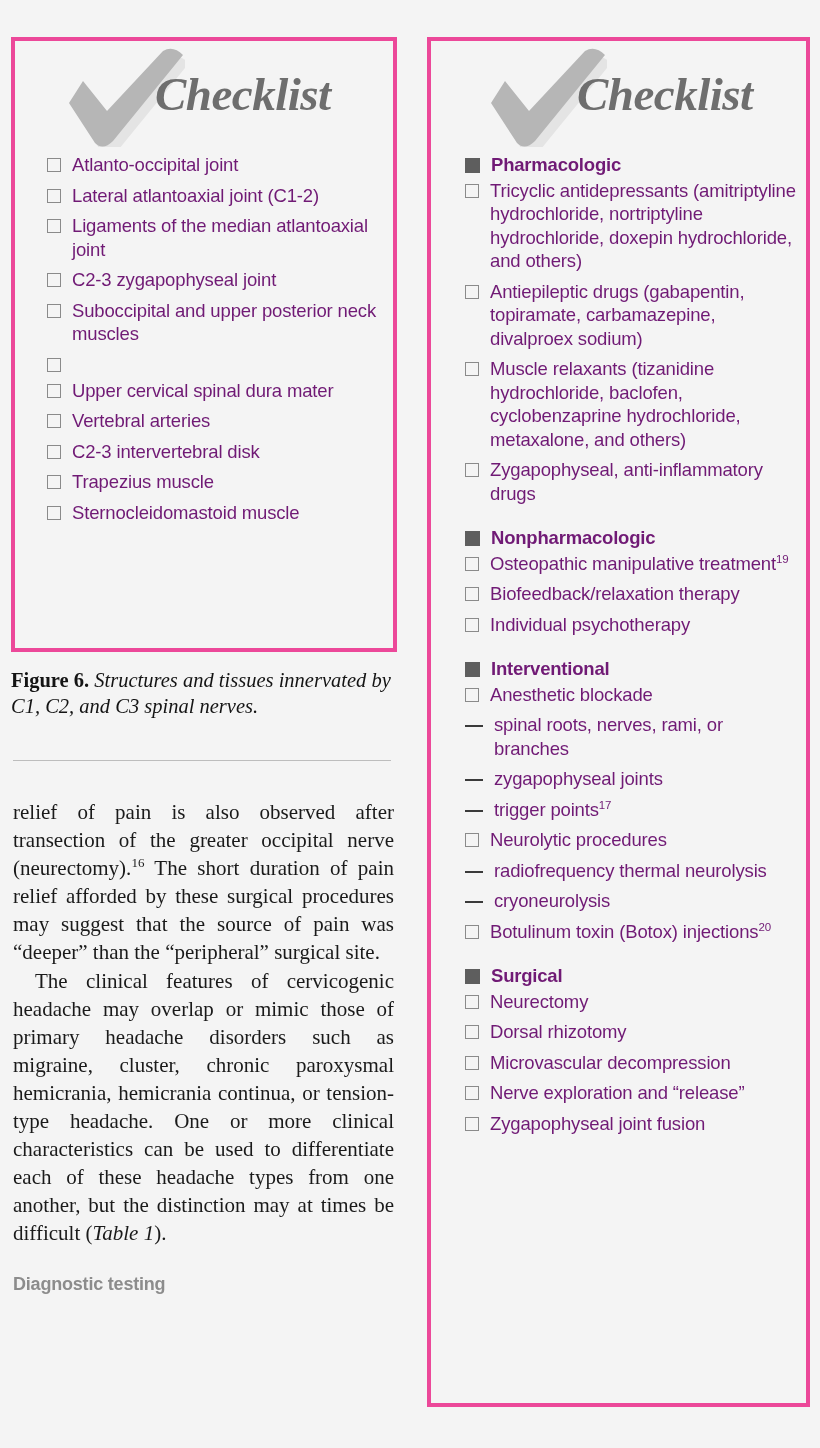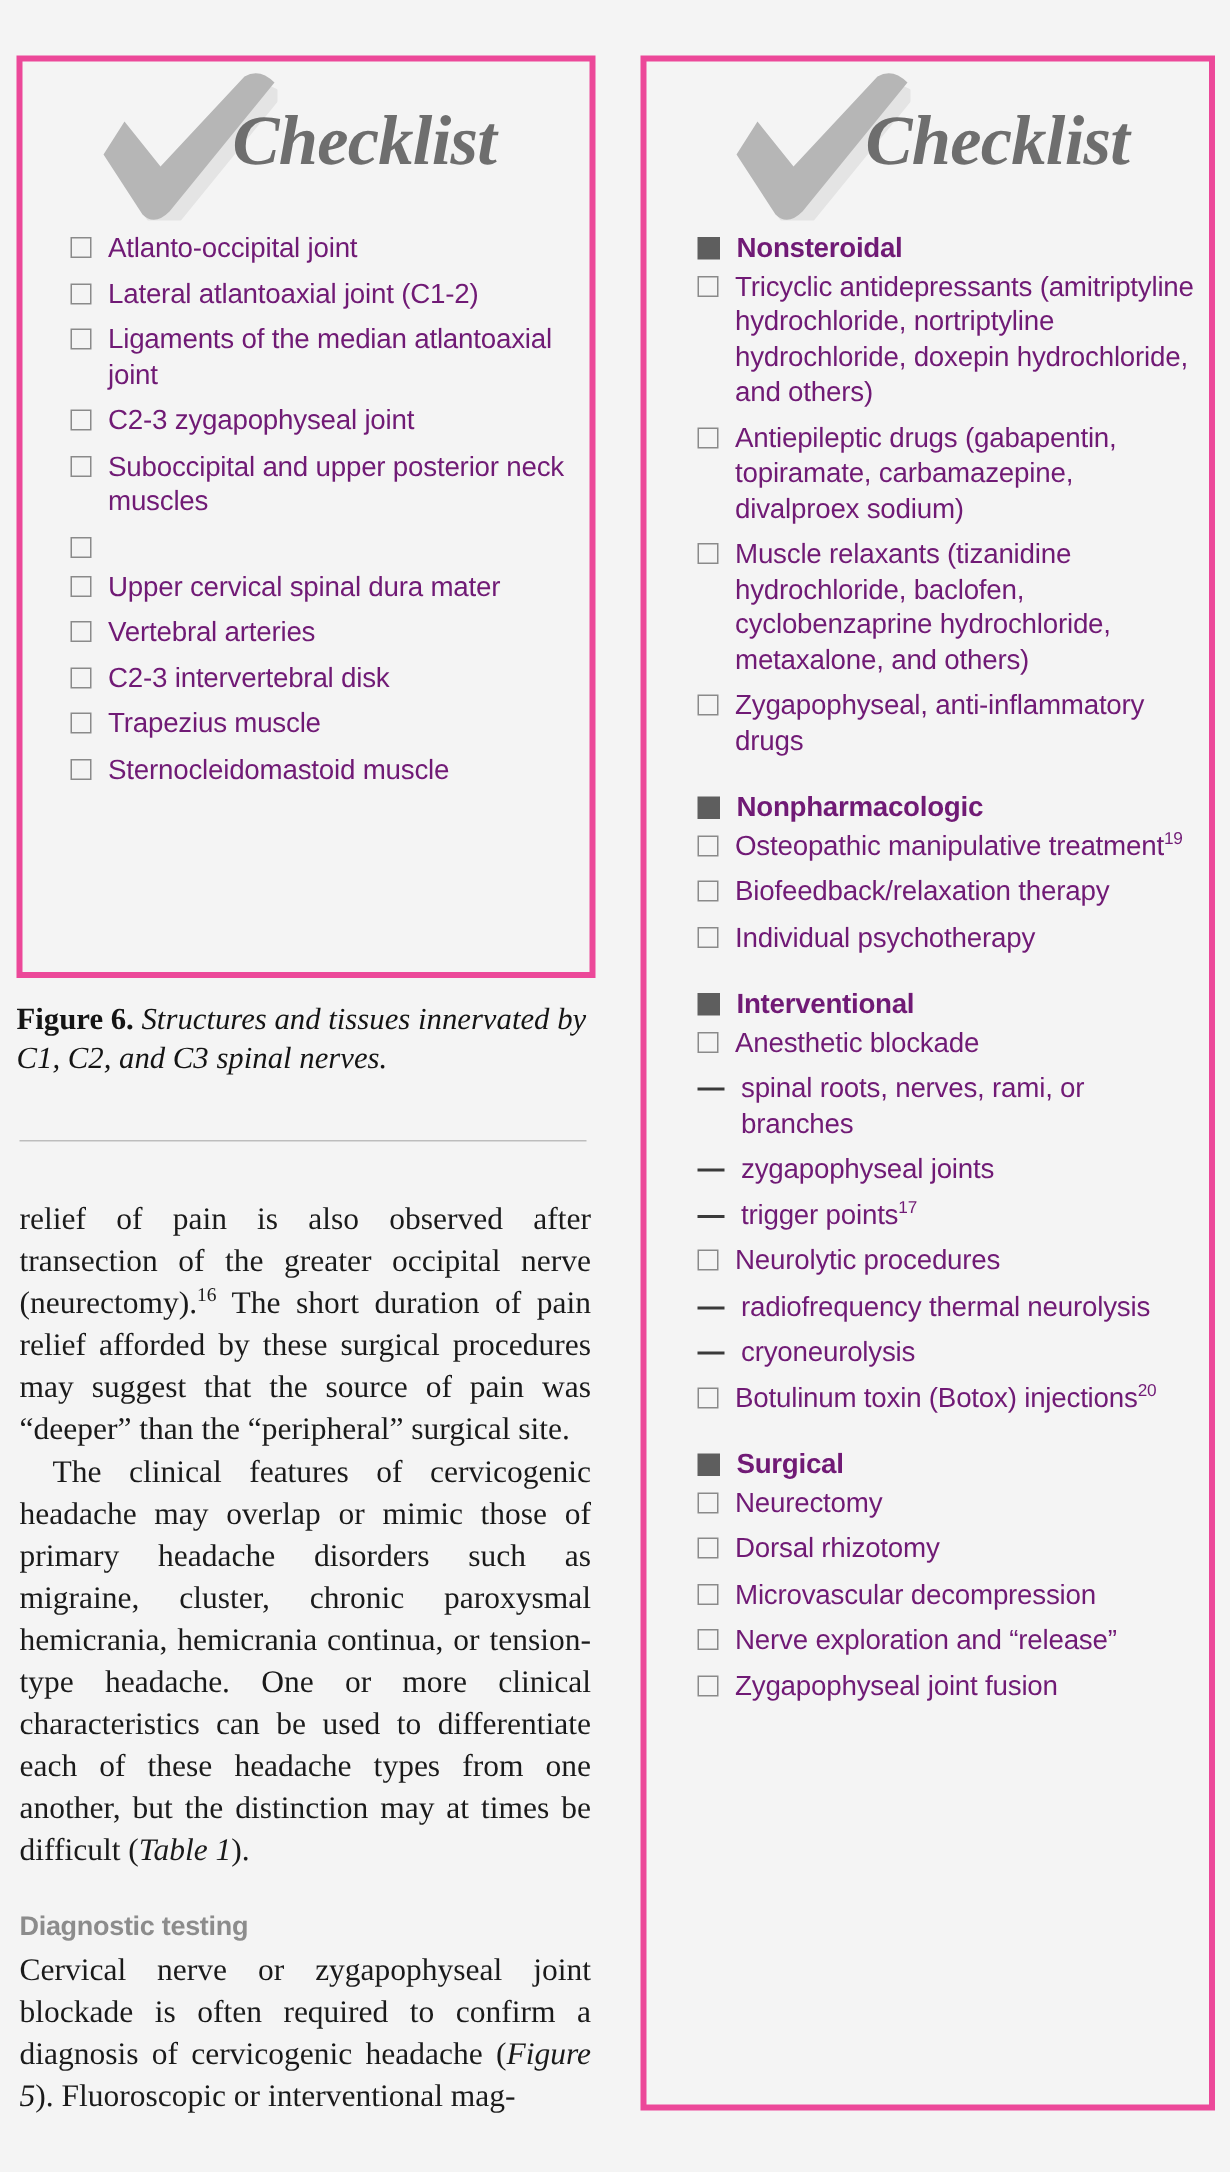--- a/index.html
+++ b/index.html
@@ -278,42 +278,41 @@
   <div class="figure-caption">
     <b>Figure 6.</b><i> Structures and tissues innervated by C1, C2, and C3 spinal nerves.</i>
   </div>
 
   <div class="hrule"></div>
 
   <div class="bodytext clipped">
     <p><span>relief of pain is also observed after transection of the greater occipital nerve (neurectomy).</span><sup>16</sup><span> The short duration of pain relief afforded by these surgical procedures may suggest that the source of pain was “deeper” than the “peripheral” surgical site.</span></p>
     <p class="indent"><span>The clinical features of cervicogenic headache may overlap or mimic those of primary headache disorders such as migraine, cluster, chronic paroxysmal hemicrania, hemicrania continua, or tension-type headache. One or more clinical characteristics can be used to differentiate each of these headache types from one another, but the distinction may at times be difficult (</span><i>Table 1</i><span>).</span></p>
     <div class="subhead">Diagnostic testing</div>
-    <p><span>Cervical nerve or zygapophyseal joint blockade is often required to confirm a diagnosis of cervicogenic headache (</span><i>Figure 5</i><span>). Fluoroscopic or interventional mag-</span></p>
   </div>
 
 </div>
 
 <div class="col-right">
 
   <div class="checklist-box box-right">
     <div class="checklist-logo">
       <div class="logo-wrap">
         <svg class="tick-svg" viewBox="0 0 128 104">
           <path d="M26 38 L12 60 L38 100 Q46 108 56 98 L126 12 Q116 2 106 8 L50 68 Z" fill="#e4e4e4" transform="translate(6,8)"></path>
           <path d="M26 38 L12 60 L38 100 Q46 108 56 98 L126 12 Q116 2 106 8 L50 68 Z" fill="#b6b6b6"></path>
         </svg>
         <span class="logo-word">Checklist</span>
       </div>
     </div>
 
     <div class="items" id="right-items">
         <div class="row tight">
           <span class="sqr"></span>
-          <span class="label head">Nonsteroidal</span>
+          <span class="label head">Pharmacologic</span>
         </div>
         <div class="row">
           <span class="cbx"></span>
           <span class="label">Tricyclic antidepressants (amitriptyline hydrochloride, nortriptyline hydrochloride, doxepin hydrochloride, and others)</span>
         </div>
         <div class="row">
           <span class="cbx"></span>
           <span class="label">Antiepileptic drugs (gabapentin, topiramate, carbamazepine, divalproex sodium)</span>
         </div>
         <div class="row">

